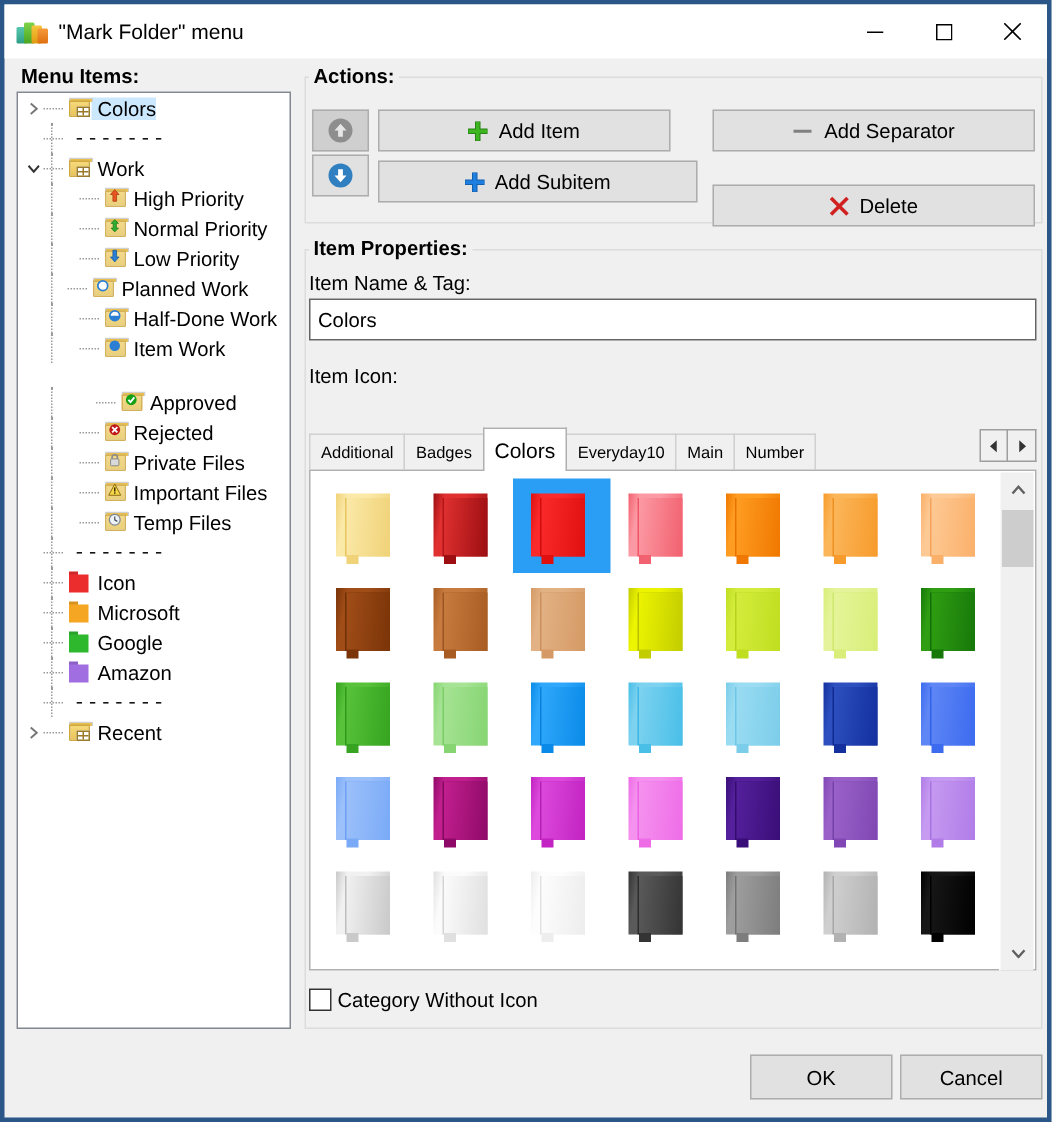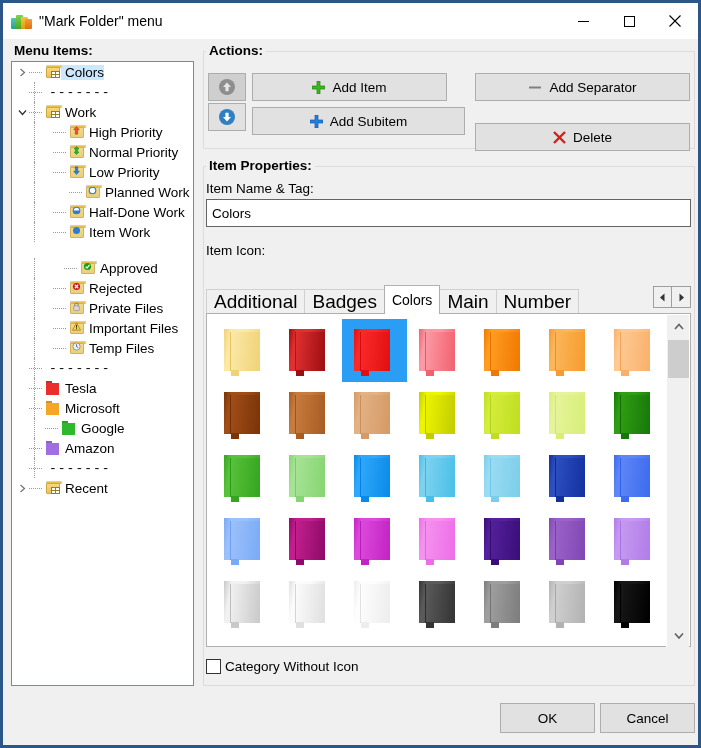--- a/index.html
+++ b/index.html
@@ -184,21 +184,21 @@
     width: 485px; height: 29px;
     display: flex; align-items: flex-end;
   }
   .tab {
     height: 25px;
     background: #f0f0f0;
     border: 1px solid #d0d0d0;
     border-bottom: none;
     display: flex; align-items: center;
     padding: 0 7px;
-    font-size: 19px;
+    font-size: 11px;
     margin-right: -1px;
     white-space: nowrap;
     cursor: default;
     position: relative;
   }
   .tab.active {
     background: #ffffff;
     height: 29px;
     border-color: #b0b0b0;
     z-index: 2;
@@ -409,21 +409,21 @@
             <div class="tab" style="background:#e8bf4e"></div>
             <div class="body" style="background:linear-gradient(180deg,#f3d98b,#ead07a);border:1px solid #d3b25a"></div>
             <div class="badge" style="left:3px;top:1px;right:auto;bottom:auto;">
               <svg width="11" height="11" viewBox="0 0 11 11">
                 <path d="M5.5 10.5 L2 6.5 L4 6.5 L4 1 L7 1 L7 6.5 L9 6.5 Z" fill="#2a7fd4" stroke="#1a5894" stroke-width="0.6"></path>
               </svg>
             </div>
           </div>
           <span class="tlabel">Low Priority</span>
         </div>
-        <div class="trow" style="padding-left: 44px;">
+        <div class="trow" style="padding-left: 20px;">
           <div class="vline" style="left: 22px;"></div>
           <div class="exp"></div>
           <div class="dots"></div>
           <div class="fico">
             <div class="tab" style="background:#e8bf4e"></div>
             <div class="body" style="background:linear-gradient(180deg,#f3d98b,#ead07a);border:1px solid #d3b25a"></div>
             <div class="badge" style="left:3px;top:1px;right:auto;bottom:auto;">
               <svg width="11" height="11" viewBox="0 0 11 11">
                 <circle cx="5.5" cy="5.5" r="4" fill="#ffffff" stroke="#2a7fd4" stroke-width="1.4"></circle>
               </svg>
@@ -550,33 +550,33 @@
           <span class="sep-dash">-------</span>
         </div>
         <div class="trow" style="padding-left: 4px;">
           <div class="vline" style="left: 22px;"></div>
           <div class="exp"></div>
           <div class="dots"></div>
           <div class="cfol">
             <div class="t" style="background:#ec2d2d;filter:brightness(0.88)"></div>
             <div class="b" style="background:#ec2d2d"></div>
           </div>
-          <span class="tlabel">Tesla</span>
+          <span class="tlabel">Icon</span>
         </div>
         <div class="trow" style="padding-left: 4px;">
           <div class="vline" style="left: 22px;"></div>
           <div class="exp"></div>
           <div class="dots"></div>
           <div class="cfol">
             <div class="t" style="background:#f5a623;filter:brightness(0.88)"></div>
             <div class="b" style="background:#f5a623"></div>
           </div>
           <span class="tlabel">Microsoft</span>
         </div>
-        <div class="trow" style="padding-left: 20px; text-align: center;">
+        <div class="trow" style="padding-left: 4px; text-align: center;">
           <div class="vline" style="left: 22px;"></div>
           <div class="exp"></div>
           <div class="dots"></div>
           <div class="cfol">
             <div class="t" style="background:#2eb82e;filter:brightness(0.88)"></div>
             <div class="b" style="background:#2eb82e"></div>
           </div>
           <span class="tlabel">Google</span>
         </div>
         <div class="trow" style="padding-left: 4px;">
@@ -666,20 +666,23 @@
       <div class="tab">
         <span>Additional</span>
       </div>
       <div class="tab">
         <span>Badges</span>
       </div>
       <div class="tab active">
         <span>Colors</span>
       </div>
       <div class="tab">
+        <span>Everyday10</span>
+      </div>
+      <div class="tab">
         <span>Main</span>
       </div>
       <div class="tab">
         <span>Number</span>
       </div>
       <div id="tab-spin">
         <div class="spinbtn">
           <svg width="7" height="9" viewBox="0 0 7 9">
             <path d="M5.5 0.5 L1 4.5 L5.5 8.5 Z" fill="#333"></path>
           </svg>

